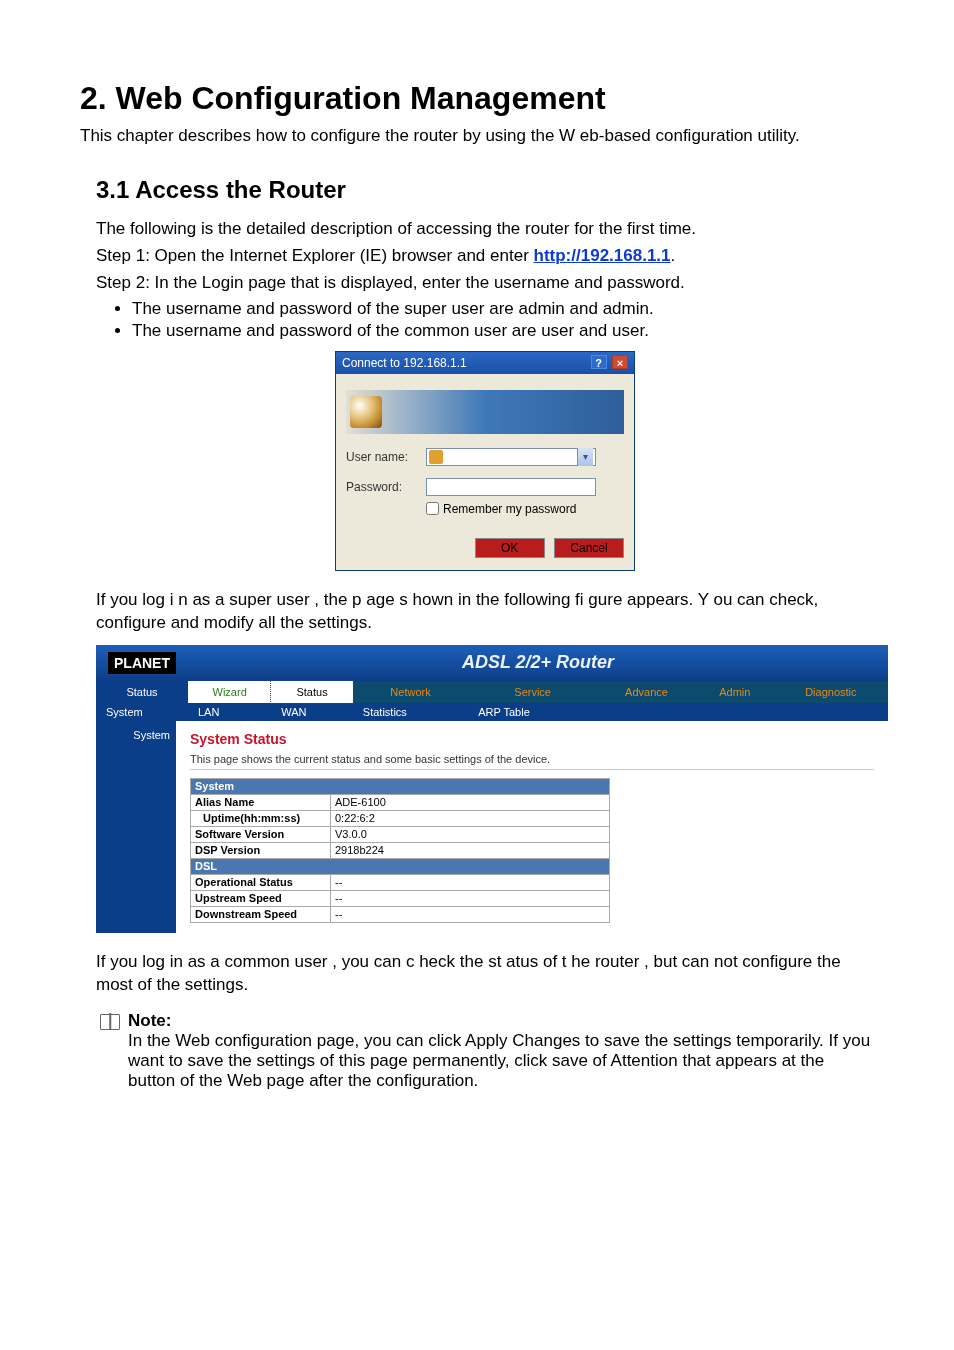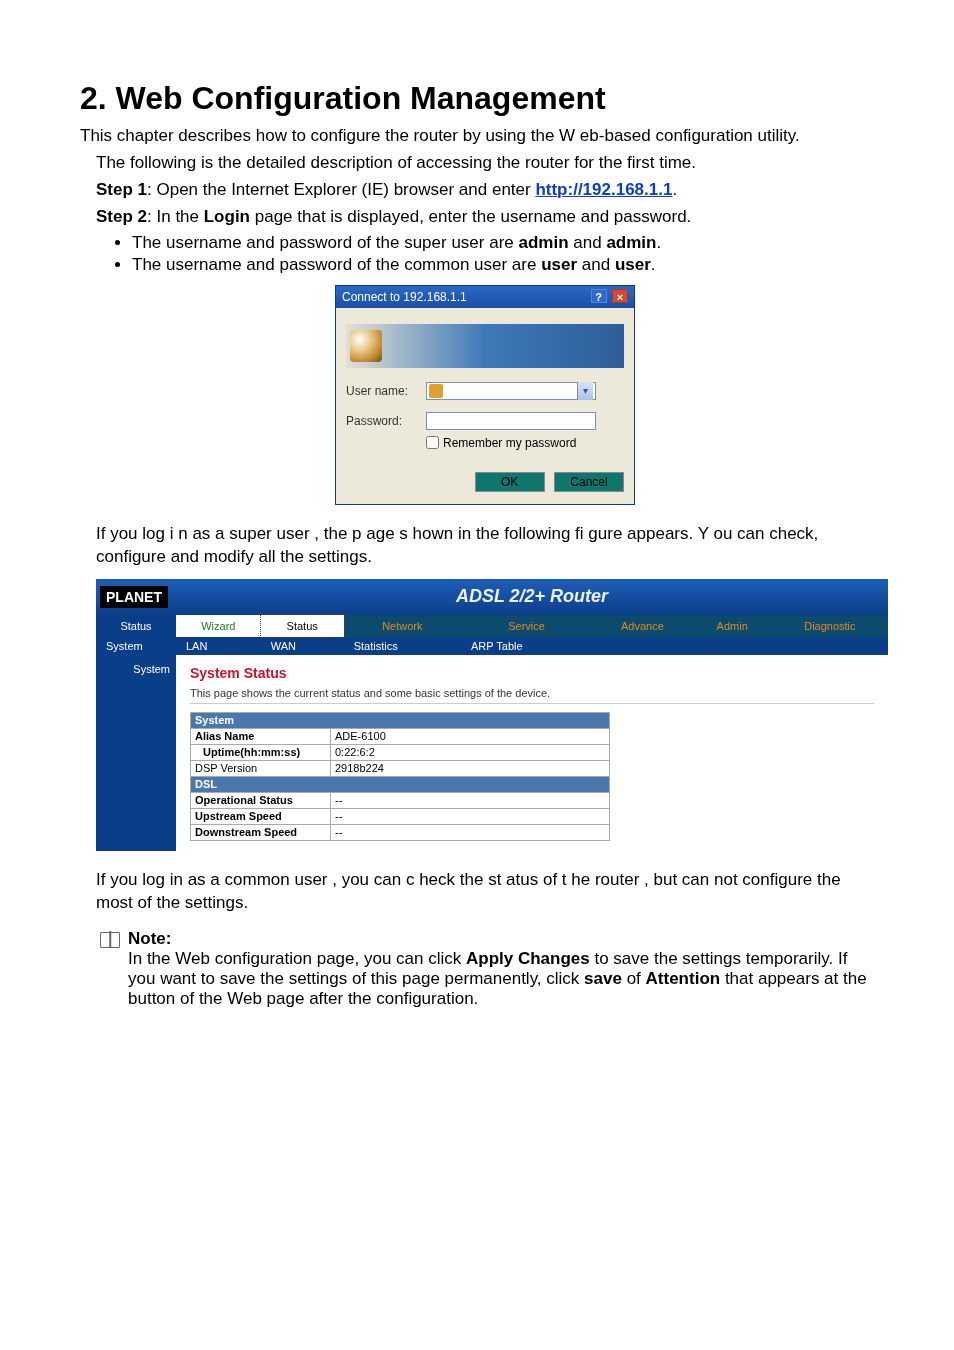--- a/index.html
+++ b/index.html
@@ -4,48 +4,48 @@
   <style>
     * { box-sizing: border-box; margin: 0; padding: 0; }
     body { font-family: Arial, Helvetica, sans-serif; font-size: 17px; background: #fff; width: 954px; padding: 80px 80px 40px 80px; color: #000; }
     h1 { font-size: 32px; font-weight: bold; margin-bottom: 8px; }
     h2 { font-size: 24px; font-weight: bold; margin: 28px 0 14px 0; }
     p { margin: 4px 0; line-height: 1.35; }
     .indent1 { padding-left: 16px; }
     .bullets { padding-left: 36px; list-style: disc; }
     .bullets li { margin: 2px 0; }
     a.link { color: #0d3bcf; text-decoration: underline; font-weight: bold; }
-    b { font-weight: bold; }
+    b { font-weight: normal; }
 
     
     .login-wrap { display: flex; justify-content: center; margin: 10px 0 18px 0; }
     .login { width: 300px; border: 1px solid #0a3a86; font-size: 12px; }
     .login-title { display: flex; justify-content: space-between; align-items: center; background: linear-gradient(#2b68c5,#1a4fa6); color: #fff; padding: 3px 6px; height: 22px; }
     .login-title .btns span { display: inline-block; width: 16px; height: 14px; text-align: center; font-weight: bold; font-size: 11px; line-height: 14px; margin-left: 2px; }
     .help-btn { background: #2c6bcc; border: 1px solid #4c8ae0; color: #fff; }
     .close-btn { background: #d24a31; border: 1px solid #b03820; color: #fff; }
     .login-body { background: #ece9da; padding: 16px 10px 12px 10px; }
     .login-banner { height: 44px; background: linear-gradient(90deg,#e2e0d6 0%,#3f78b8 50%,#2d5e9a 100%); display:flex; align-items:center; padding-left:4px; }
     .banner-icon { width: 32px; height: 32px; background: radial-gradient(circle at 30% 30%, #fff 0%, #e6c27a 40%, #c28a2f 70%, #7a4a10 100%); border-radius: 4px; }
     .login-row { display: flex; align-items: center; margin: 14px 0 6px 0; }
     .login-row label { width: 80px; color: #333; }
     .login-input { width: 170px; height: 18px; border: 1px solid #7a90b0; font-size: 12px; padding: 0 2px; }
     .login-input.user { display:flex; align-items:center; background:#fff; }
     .key-icon { width:14px; height:14px; background:#e0a030; border-radius:2px; margin-right:3px; }
     .dropdown-btn { width:16px; height:18px; background:linear-gradient(#d8e4f4,#a9c3e8); border-left:1px solid #7a90b0; text-align:center; color:#2b5aa0; font-size:10px; line-height:18px; }
     .login-check { margin-left: 80px; display:flex; align-items:center; margin-top:4px; }
     .login-check input { margin-right:4px; }
     .login-actions { text-align: right; margin-top: 22px; }
-    .login-actions button { width: 70px; height: 20px; font-size: 12px; background: #0f766e; border: 1px solid #888; margin-left: 6px; }
+    .login-actions button { width: 70px; height: 20px; font-size: 12px; background: #b91c1c; border: 1px solid #888; margin-left: 6px; }
 
     
     .router-wrap { margin-top: 10px; }
     .router { width: 792px; border-collapse: collapse; font-size: 11px; }
     .hdr { background: linear-gradient(#1e5eb8,#0c3e88); height: 36px; color:#fff; }
-    .hdr-cell { padding: 0 4px; vertical-align:middle; }
+    .hdr-cell { padding: 0 12px; vertical-align:middle; }
     .router-title { color:#eaf2ff; font-style: italic; font-weight:bold; font-size: 18px; text-align:center; }
     .logo { font-weight:bold; color:#fff; background:#000; padding:3px 6px; font-size:14px; }
     .nav-row td { height: 22px; text-align:center; vertical-align:middle; padding:0 6px; }
     .nav-active { background:#fff; color:#000; font-weight:normal; }
     .nav-sel { background:#0a3e88; color:#fff; }
     .nav-orange { color:#e28a1a; background:#0c4a6e; }
     .subnav-row td { background:#0a3e88; color:#fff; height:18px; padding:0 10px; }
     .router-body { display:flex; }
     .router-side { width:80px; background:#0a3e88; color:#fff; padding:8px 6px; text-align:right; font-size:11px; min-height:190px; }
     .router-main { flex:1; background:#fff; padding:10px 14px; }
@@ -61,20 +61,21 @@
     .note-body { flex:1; }
     .note-body .nt { font-weight:bold; }
   </style>
 </head>
 <body>
 
 <h1>2. Web Configuration Management</h1>
 <p>This chapter describes how to configure the   router by using the W eb-based configuration utility.</p>
 
 <div class="indent1">
+  <h2>3.1 Access the Router</h2>
 
   <p>The following is the detailed description of accessing the router for the first time.</p>
   <p>
     <b>Step 1</b><span>: Open the Internet Explorer (IE) browser and enter </span><a href="#" class="link">http://192.168.1.1</a><span>.</span>
   </p>
   <p>
     <b>Step 2</b><span>: In the </span><b>Login</b><span> page that is displayed, enter the username and password.</span>
   </p>
   <ul class="bullets">
     <li>
@@ -167,21 +168,25 @@
                       </tr>
                       <tr>
                         <td style="width: 140px; font-weight: bold;">Alias Name</td>
                         <td>ADE-6100</td>
                       </tr>
                       <tr>
                         <td style="width: 140px; font-weight: bold; padding-left: 12px;">Uptime(hh:mm:ss)</td>
                         <td>0:22:6:2</td>
                       </tr>
                       <tr>
-                        <td style="width: 140px; font-weight: normal;">DSP Version</td>
+                        <td style="width: 140px; font-weight: bold;">Software Version</td>
+                        <td>V3.0.0</td>
+                      </tr>
+                      <tr>
+                        <td style="width: 140px; font-weight: bold;">DSP Version</td>
                         <td>2918b224</td>
                       </tr>
                       <tr>
                         <td colspan="2" class="sys-sec">DSL</td>
                       </tr>
                       <tr>
                         <td style="width: 140px; font-weight: bold;">Operational Status</td>
                         <td>--</td>
                       </tr>
                       <tr>

